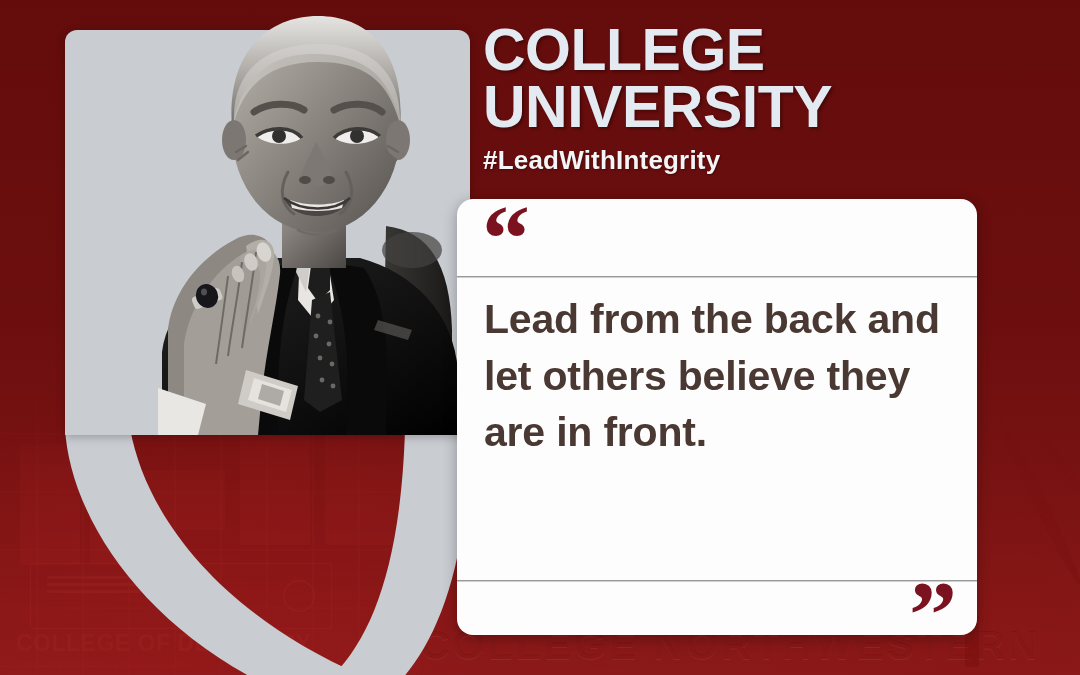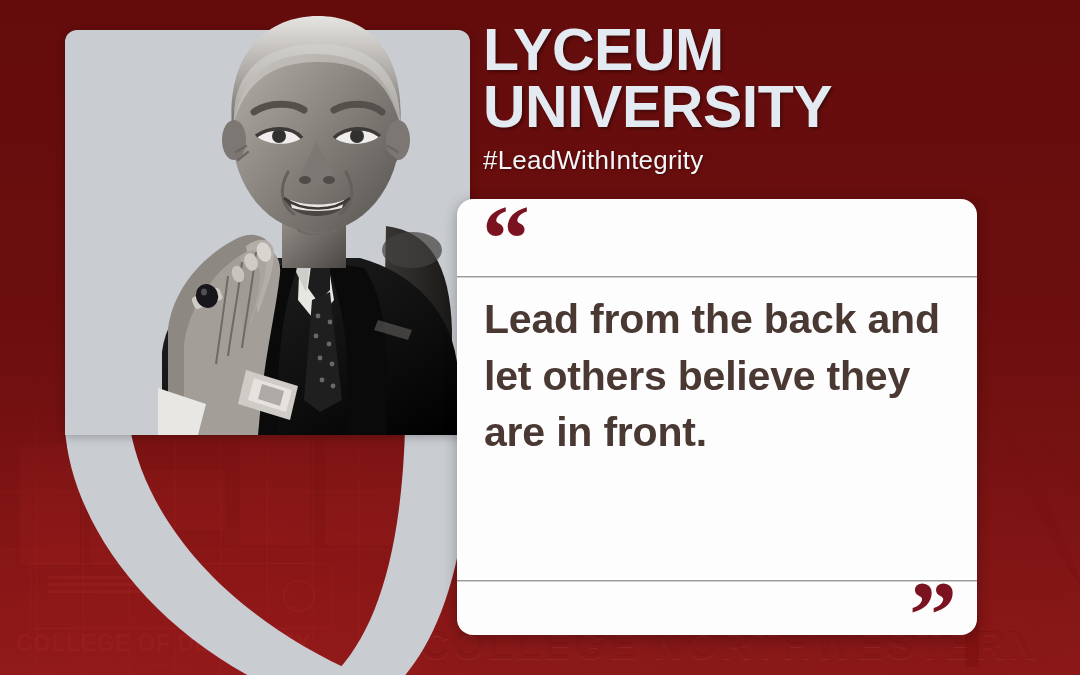--- a/index.html
+++ b/index.html
@@ -119,21 +119,21 @@
   }
   .title{
     font-size:59px;line-height:.96;font-weight:bold;
     color:#e3eaf2;
     letter-spacing:-0.5px;
     text-shadow:2px 2px 3px rgba(0,0,0,.35);
     margin:0;
   }
   .hashtag{
     margin:10px 0 0 0;
-    font-size:26px;font-weight:normal;
+    font-size:26px;font-weight:bold;
     color:#f3f5f7;
     letter-spacing:.2px;
     text-shadow:1px 1px 2px rgba(0,0,0,.35);
   }
 
   
   .quote-card{
     position:absolute;left:457px;top:199px;width:520px;height:436px;
     background:#fdfdfd;
     border-radius:16px;
@@ -345,21 +345,21 @@
           <path d="M 112 384 L 134 391 L 130 406 L 108 399 Z" fill="#aeaaa5"></path>
 
           <path d="M 8 388 L 56 404 L 48 435 L 8 435 Z" fill="#e9e7e4"></path>
         </g>
       </g>
     </svg>
   </div>
 
   <div class="header">
     <div class="title">
-      <div>LYCEUM</div>
+      <div>COLLEGE</div>
       <div>UNIVERSITY</div>
     </div>
     <div class="hashtag">#LeadWithIntegrity</div>
   </div>
 
   <div class="quote-card">
     <div class="quote-open">“</div>
     <div class="rule rule-top"></div>
     <div class="quote-body">Lead from the back and let others believe they are in front.</div>
     <div class="rule rule-bottom"></div>

